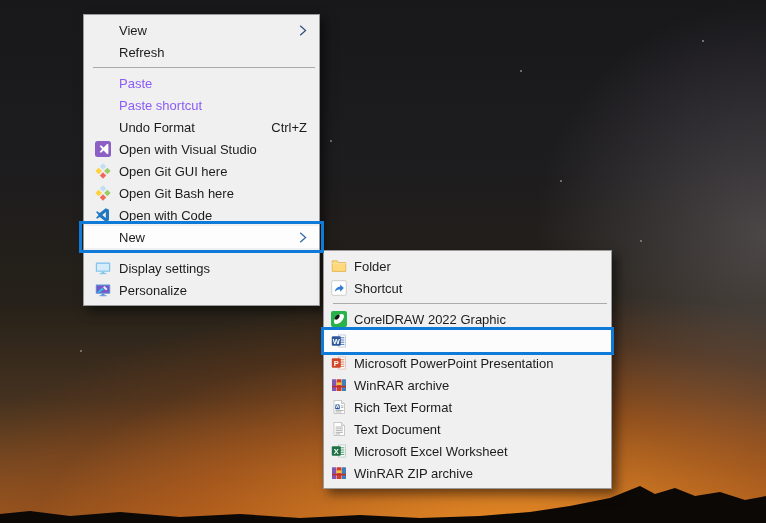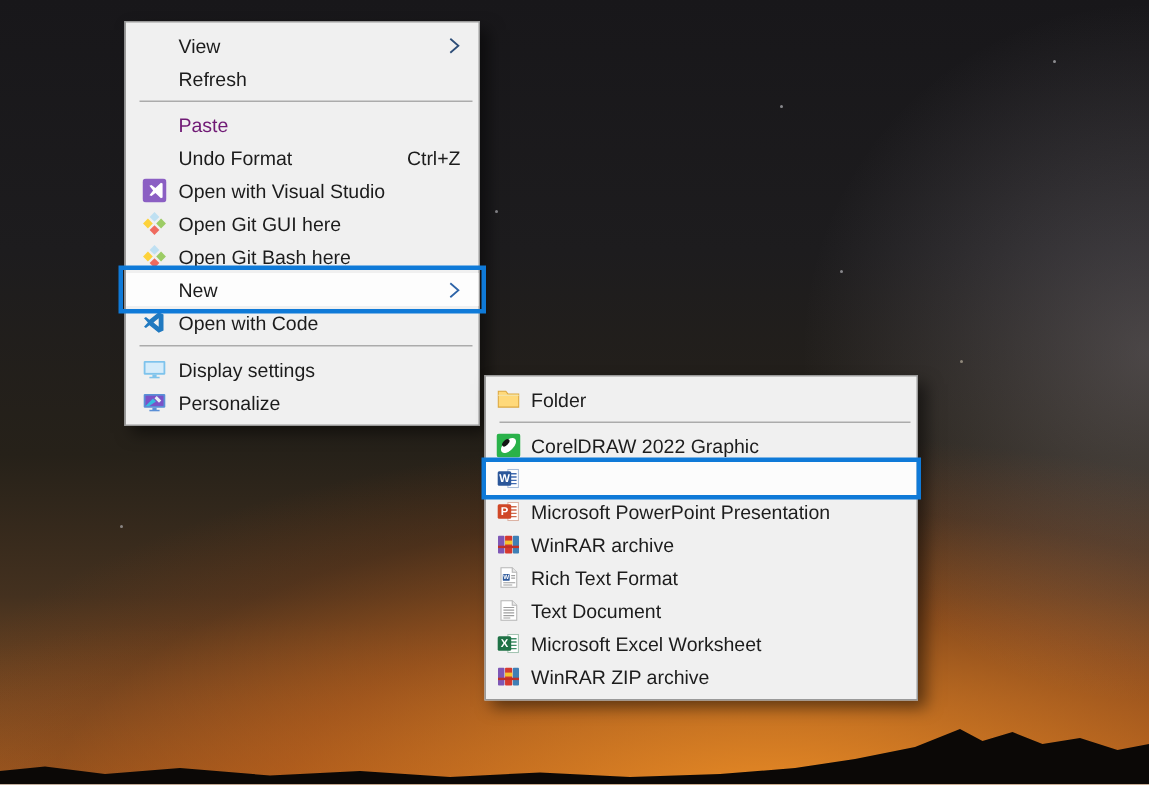--- a/index.html
+++ b/index.html
@@ -38,21 +38,21 @@
         font-size:13px;color:#1c1c1c;}
   .menu-main{left:83px;top:14px;width:237px;}
   .menu-sub{left:323px;top:250px;width:289px;}
   .mi{display:flex;align-items:center;height:22px;padding:0 12px 0 10px;white-space:nowrap;cursor:default;}
   .mi .ic{width:17px;height:16px;margin-right:8px;flex:none;display:flex;align-items:center;justify-content:center;}
   .menu-sub .mi{padding-left:7px;}
   .menu-sub .mi .ic{width:16px;margin-right:7px;}
   .mi .lbl{flex:0 1 auto;text-align:right;}
   .mi .sc{margin-left:auto;}
   .mi .chev{margin-left:auto;display:flex;align-items:center;}
-  .mi.disabled{color:#701a75;}
+  .mi.disabled{color:#8b5cf6;}
   .sep{height:1px;background:#ababab;margin:4px 4px 4px 9px;}
   .mi.hl{background:#fdfdfd;outline:3px solid #0f7ad8;outline-offset:2px;position:relative;z-index:2;}
   .mi.hl2{background:#fcfcfc;outline:3px solid #0f7ad8;outline-offset:0;position:relative;z-index:2;}
 </style>
 </head>
 <body>
 
 <div class="desktop">
   <div class="stars"></div>
   <div class="stars2"></div>
@@ -79,20 +79,24 @@
     <span class="lbl">Refresh</span>
   </div>
 
   <div class="sep"></div>
 
   <div class="mi disabled">
     <span class="ic"></span>
     <span class="lbl">Paste</span>
   </div>
 
+  <div class="mi disabled">
+    <span class="ic"></span>
+    <span class="lbl">Paste shortcut</span>
+  </div>
 
   <div class="mi">
     <span class="ic"></span>
     <span class="lbl">Undo Format</span>
     <span class="sc">Ctrl+Z</span>
   </div>
 
   <div class="mi">
     <span class="ic">
       <svg width="16" height="16" viewBox="0 0 16 16">
@@ -124,37 +128,37 @@
             <rect x="2.6" y="2.6" width="4.6" height="4.6" fill="#bfe0f2"></rect>
             <rect x="8.8" y="2.6" width="4.6" height="4.6" fill="#9ccc65"></rect>
             <rect x="2.6" y="8.8" width="4.6" height="4.6" fill="#fdd23a"></rect>
             <rect x="8.8" y="8.8" width="4.6" height="4.6" fill="#ef6a5e"></rect>
           </g>
         </svg>
     </span>
     <span class="lbl">Open Git Bash here</span>
   </div>
 
+  <div class="mi">
+    <span class="ic">
+      <svg width="16" height="16" viewBox="0 0 16 16">
+          <path d="M10.8 1.2 L14 2.7 V13.3 L10.8 14.8 L4.6 9.9 L2.3 11.7 L1 10.9 L3.6 8 L1 5.1 L2.3 4.3 L4.6 6.1 Z M10.8 5.1 L7.3 8 L10.8 10.9 Z" fill="#2079c0"></path>
+        </svg>
+    </span>
+    <span class="lbl">Open with Code</span>
+  </div>
+
   <div class="mi hl">
     <span class="ic"></span>
     <span class="lbl">New</span>
     <span class="chev">
       <svg width="8" height="11" viewBox="0 0 8 11">
           <path d="M1.2 0.8 L6.6 5.5 L1.2 10.2" fill="none" stroke="#2e64a8" stroke-width="1.2"></path>
         </svg>
     </span>
-  </div>
-
-  <div class="mi">
-    <span class="ic">
-      <svg width="16" height="16" viewBox="0 0 16 16">
-          <path d="M10.8 1.2 L14 2.7 V13.3 L10.8 14.8 L4.6 9.9 L2.3 11.7 L1 10.9 L3.6 8 L1 5.1 L2.3 4.3 L4.6 6.1 Z M10.8 5.1 L7.3 8 L10.8 10.9 Z" fill="#2079c0"></path>
-        </svg>
-    </span>
-    <span class="lbl">Open with Code</span>
   </div>
 
   <div class="sep"></div>
 
   <div class="mi">
     <span class="ic">
       <svg width="16" height="16" viewBox="0 0 16 16">
           <rect x="0.8" y="2.6" width="14.4" height="9.2" rx="0.8" fill="#7ec3ec"></rect>
           <rect x="2" y="3.8" width="12" height="6.8" fill="#d6ecfa"></rect>
           <rect x="6.6" y="11.8" width="2.8" height="1.6" fill="#7ec3ec"></rect>
@@ -185,20 +189,29 @@
   <div class="mi">
     <span class="ic">
       <svg width="16" height="16" viewBox="0 0 16 16">
           <path d="M1.2 2.8 H6.2 L7.6 4.6 H14.8 V13.4 H1.2 Z" fill="#ffd97a" stroke="#dca73e" stroke-width="0.7"></path>
           <path d="M1.2 5.6 H14.8" stroke="#f3e3a8" stroke-width="0.9"></path>
         </svg>
     </span>
     <span class="lbl">Folder</span>
   </div>
 
+  <div class="mi">
+    <span class="ic">
+      <svg width="16" height="16" viewBox="0 0 16 16">
+          <rect x="0.7" y="0.7" width="14.6" height="14.6" rx="1.5" fill="#fff" stroke="#c3c3c3" stroke-width="0.8"></rect>
+          <path d="M3.8 11.8 C4.4 8.2 6.6 6.8 9.2 6.7 V4.4 L12.8 8.1 L9.2 11.8 V9.4 C7.2 9.4 5.3 10 3.8 11.8 Z" fill="#2f7bd4"></path>
+        </svg>
+    </span>
+    <span class="lbl">Shortcut</span>
+  </div>
 
   <div class="sep"></div>
 
   <div class="mi">
     <span class="ic">
       <svg width="16" height="16" viewBox="0 0 16 16">
           <rect width="16" height="16" rx="2" fill="#2ab24a"></rect>
           <ellipse cx="8" cy="8" rx="6.2" ry="3.4" transform="rotate(-45 8 8)" fill="#fff"></ellipse>
           <ellipse cx="6.2" cy="6.2" rx="3" ry="1.7" transform="rotate(-45 6.2 6.2)" fill="#151515"></ellipse>
         </svg>

